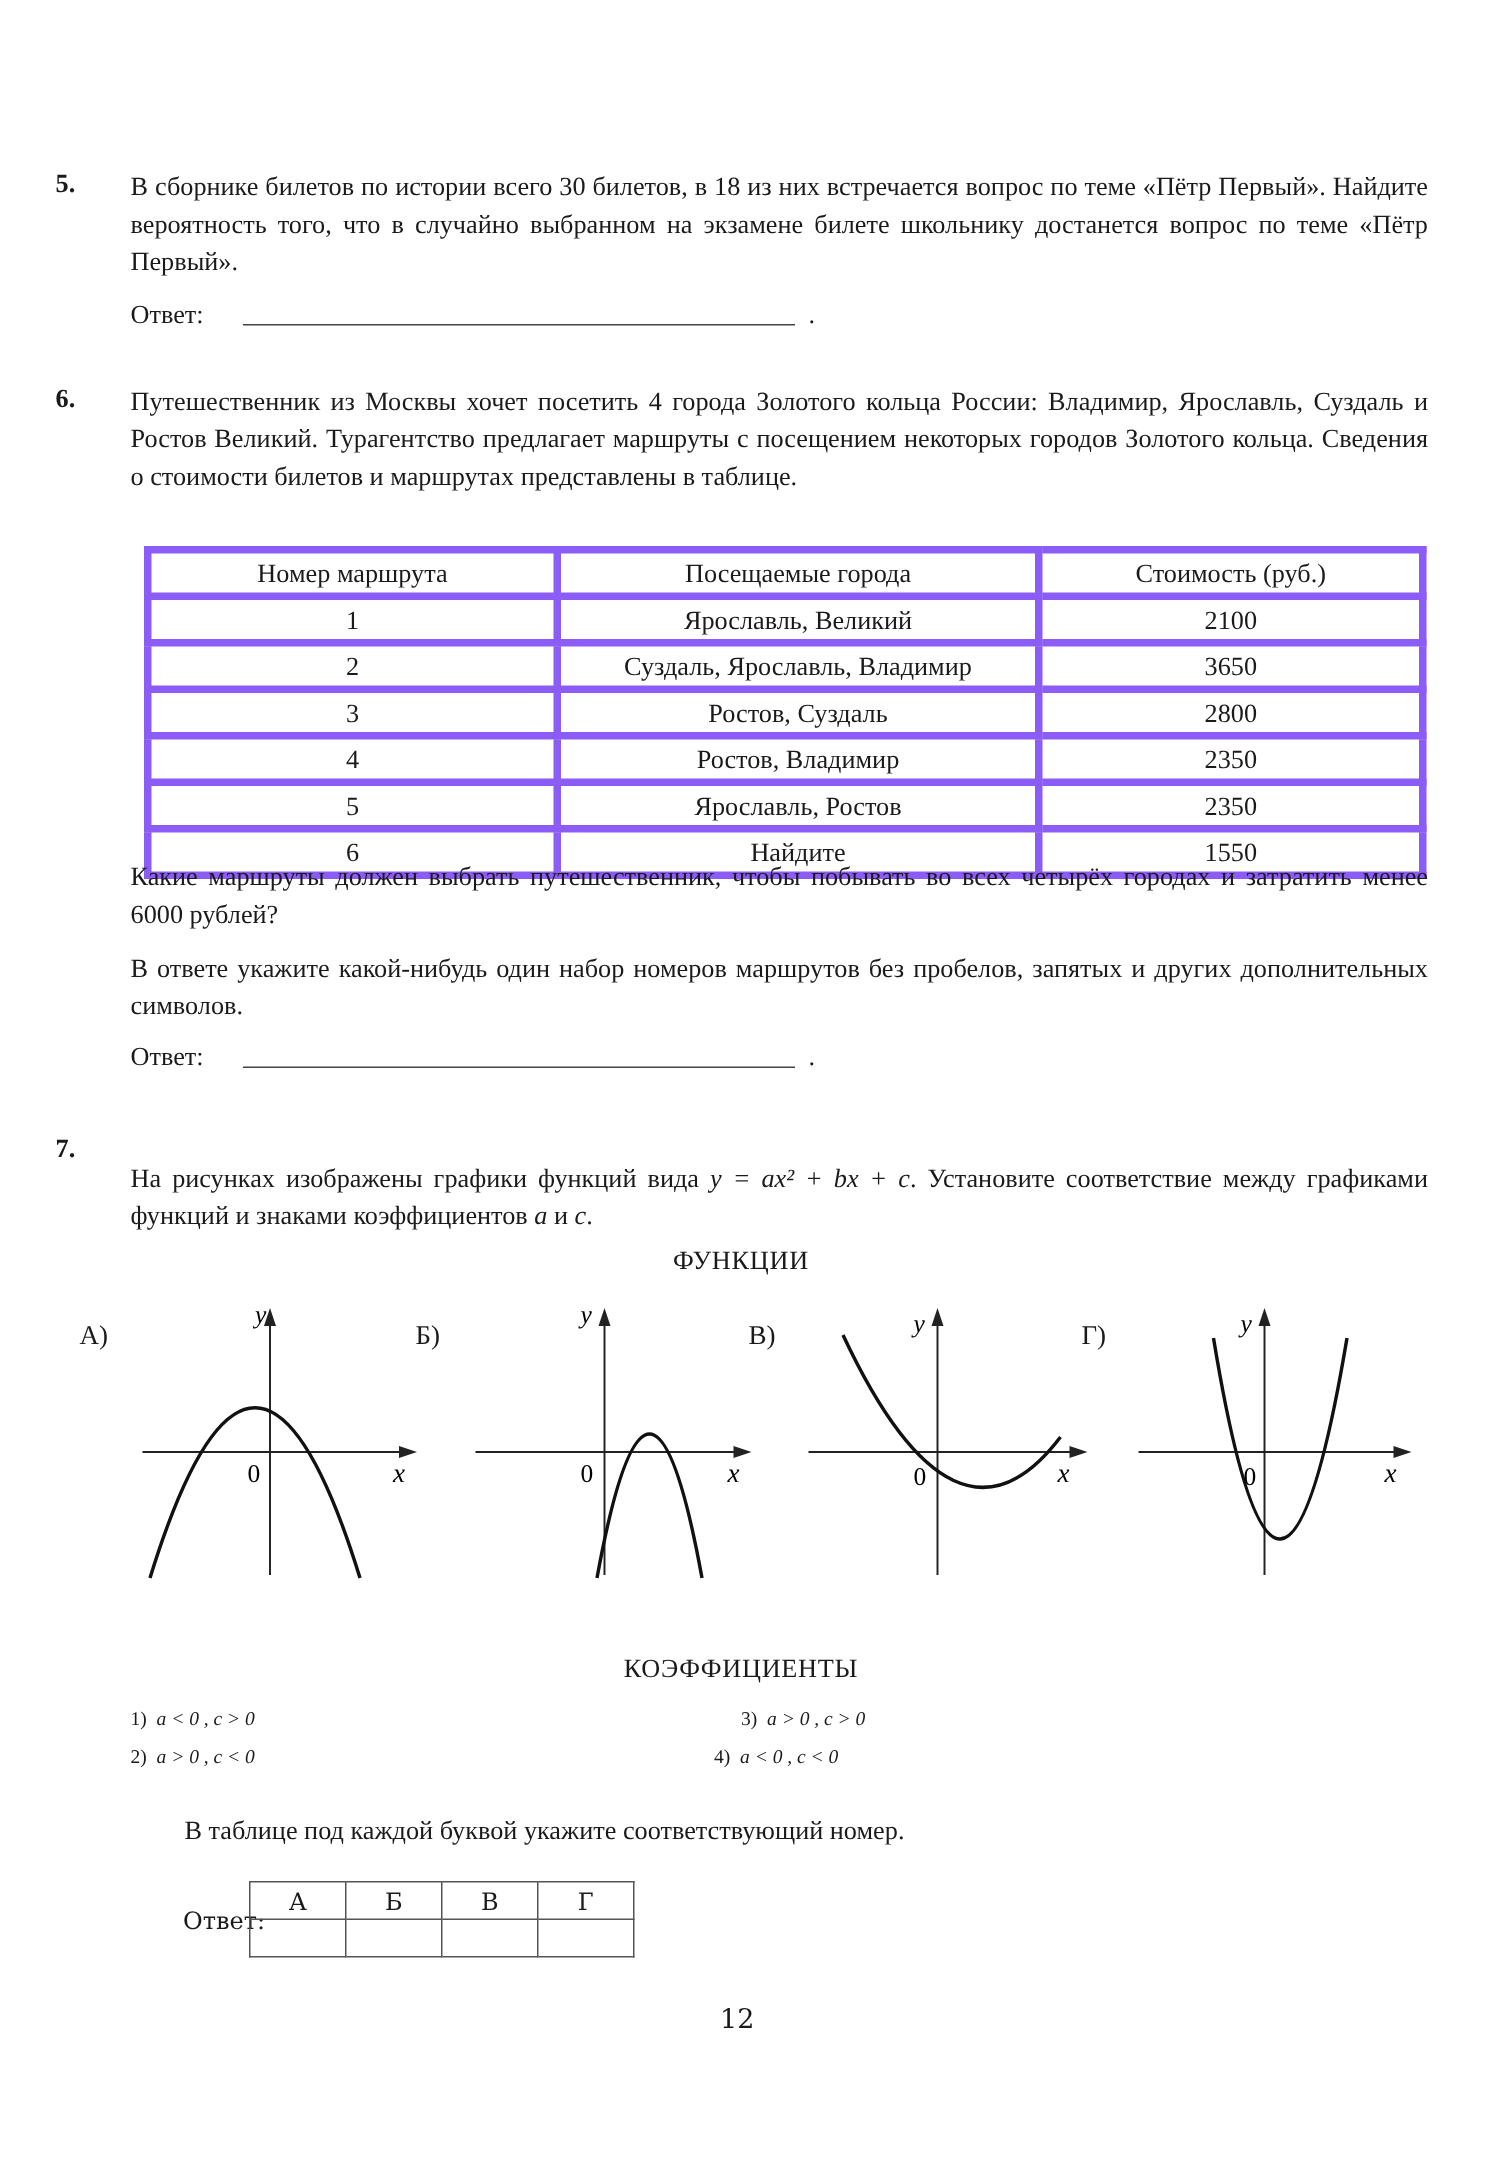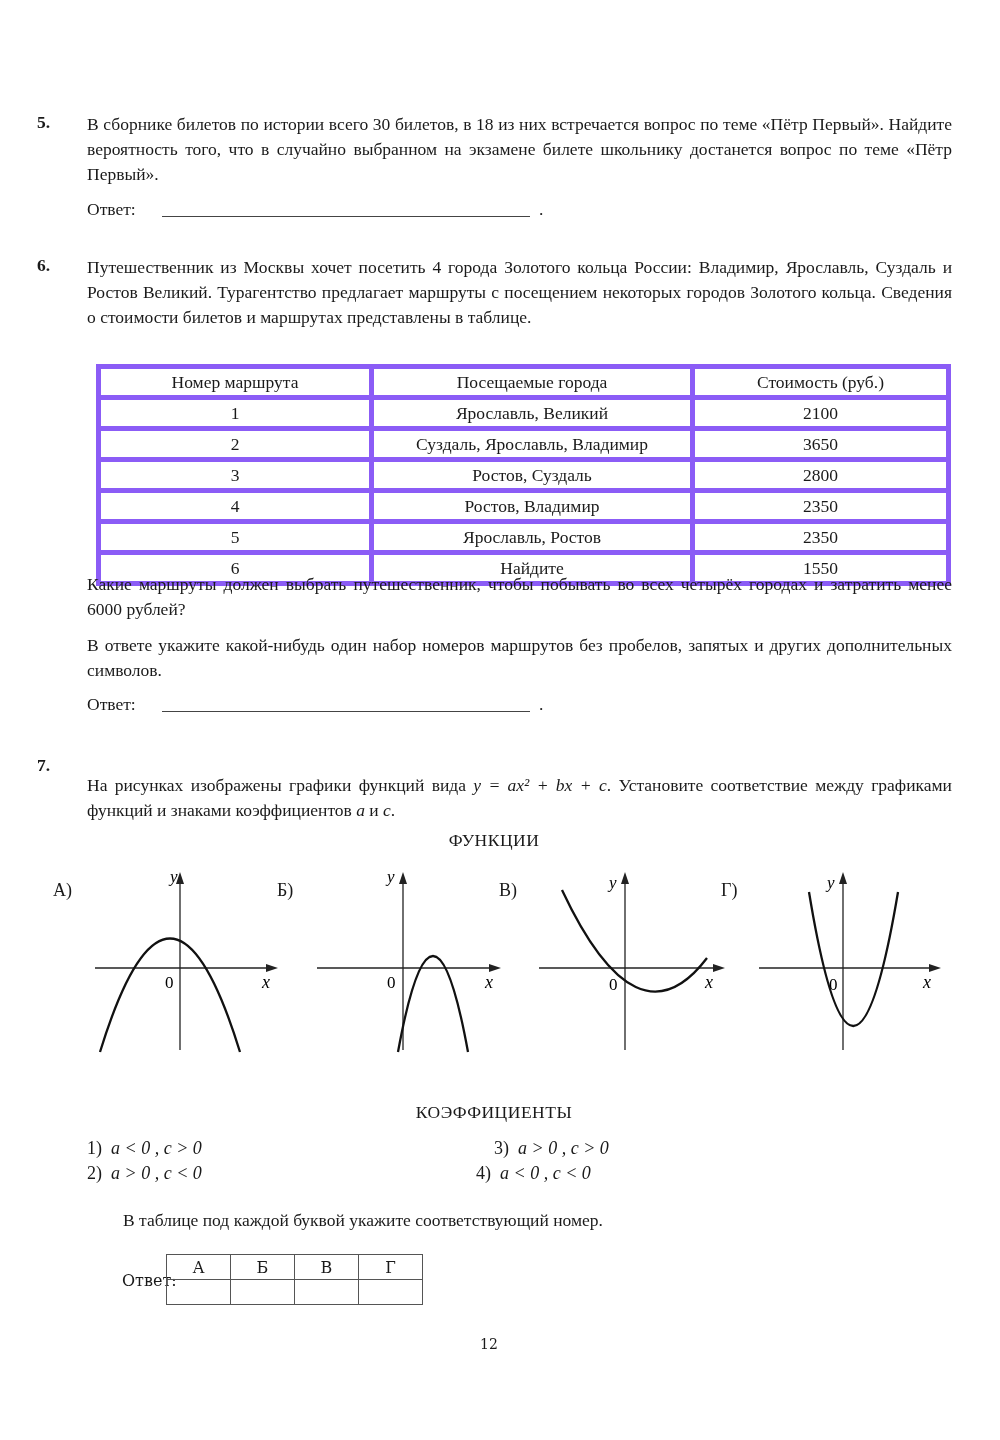--- a/index.html
+++ b/index.html
@@ -20,30 +20,30 @@
     position: absolute; left: 96px; top: 364px; width: 855px;
     border-collapse: collapse; font-size: 17.5px;
   }
   table.routes td, table.routes th {
     border: 5px solid #8b5cf6; font-weight: normal; text-align: center;
     height: 26px; padding: 0; line-height: 26px;
   }
   .center-title { position: absolute; left: 0; width: 1000px; text-align: center; letter-spacing: 0.5px; }
   .graph { position: absolute; top: 870px; width: 220px; height: 190px; }
   .graph-label { position: absolute; font-size: 18px; }
-  .coef { position: absolute; font-size: 18px; }
+  .coef { position: absolute; font-size: 13px; }
   .coef i { font-style: italic; }
   table.ans {
     position: absolute; left: 166px; top: 1254px; border-collapse: collapse;
   }
   table.ans td {
     border: 1px solid #555; width: 63px; height: 24px; text-align: center;
     font-family: "DejaVu Serif", serif; font-size: 16px; padding: 0;
   }
-  .page-num { position: absolute; left: 480px; top: 1336px; font-size: 14px; font-family: "DejaVu Serif", serif; }
+  .page-num { position: absolute; left: 480px; top: 1336px; font-size: 18px; font-family: "DejaVu Serif", serif; }
 </style>
 </head>
 <body>
 
 <div class="task" style="top:112px;">
   <span class="num">5.</span>
   <div class="body" style="top:0;">В сборнике билетов по истории всего 30 билетов, в 18 из них встречается вопрос по теме «Пётр Первый». Найдите вероятность того, что в случайно выбранном на экзамене билете школьнику достанется вопрос по теме «Пётр Первый».</div>
   <div class="answer-line" style="top:87px;">
     <span class="lbl">Ответ:</span>
     <span class="line"></span>

